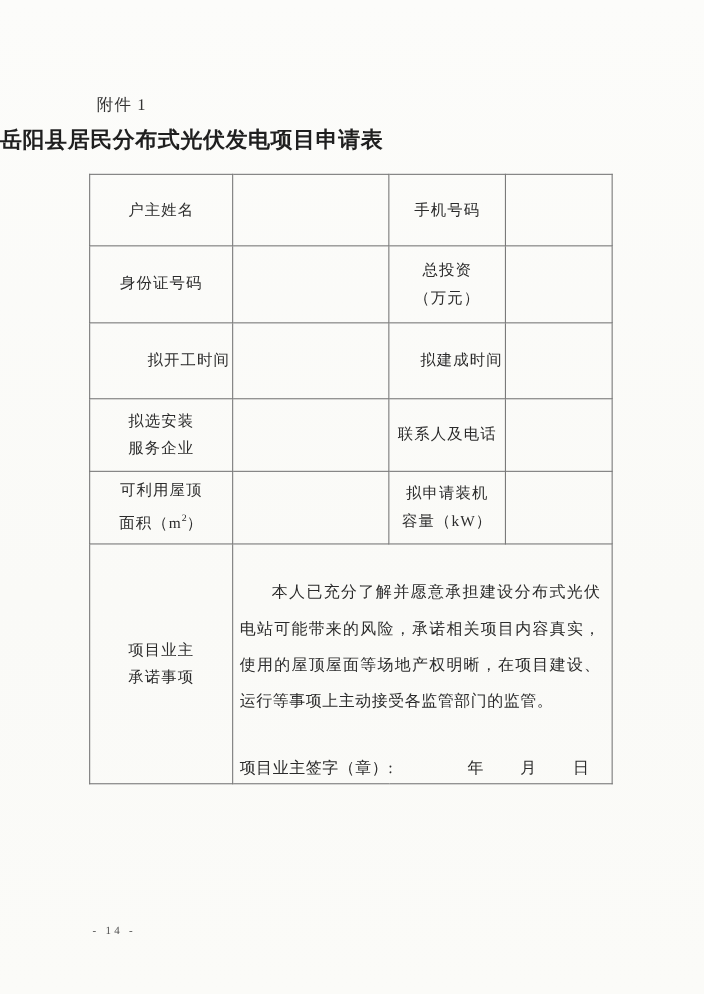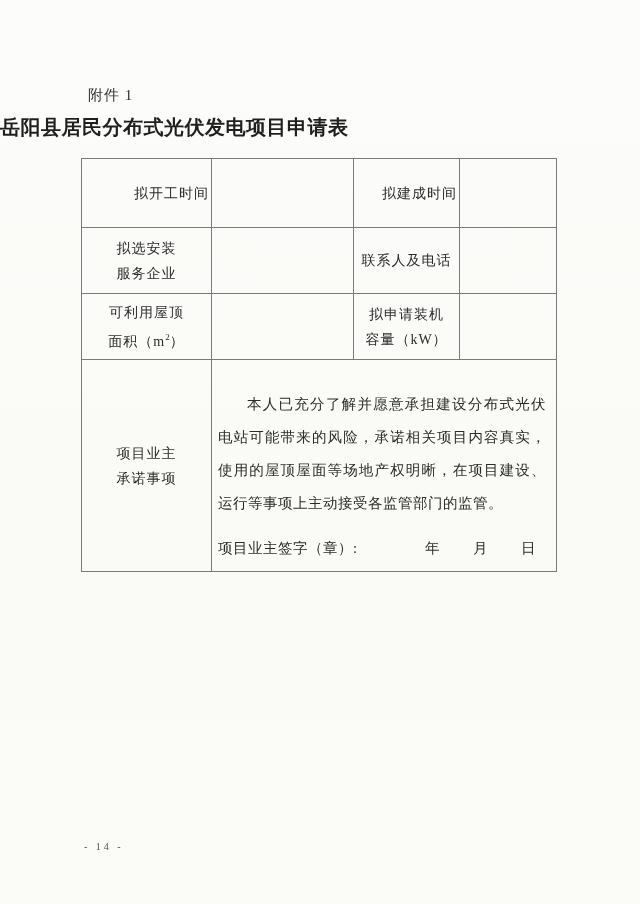--- a/index.html
+++ b/index.html
@@ -69,21 +69,21 @@
     letter-spacing: 0.5px;
   }
   .commitment-text {
     margin-top: 28px;
     text-indent: 2em;
     line-height: 33px;
     text-align: justify;
     font-size: 14.5px;
   }
   .signature-line {
-    margin-top: 16px;
+    margin-top: 32px;
     display: flex;
     align-items: flex-end;
     font-size: 14.5px;
   }
   .date-group {
     margin-left: auto;
     display: flex;
     padding-right: 10px;
   }
   .date-group span { margin-left: 33px; }
@@ -105,20 +105,35 @@
   <div class="doc-title">岳阳县居民分布式光伏发电项目申请表</div>
 
   <table class="form-table">
     <colgroup>
       <col class="col1">
         <col class="col2">
         <col class="col3">
         <col class="col4">
     </colgroup>
     <tbody>
+      <tr class="r1">
+        <td>户主姓名</td>
+        <td></td>
+        <td>手机号码</td>
+        <td></td>
+      </tr>
+      <tr class="r2">
+        <td>身份证号码</td>
+        <td></td>
+        <td>
+          <div>总投资</div>
+          <div>（万元）</div>
+        </td>
+        <td></td>
+      </tr>
       <tr class="r4">
         <td>拟开工时间</td>
         <td></td>
         <td>拟建成时间</td>
         <td></td>
       </tr>
       <tr class="r5">
         <td>
           <div>拟选安装</div>
           <div>服务企业</div>

